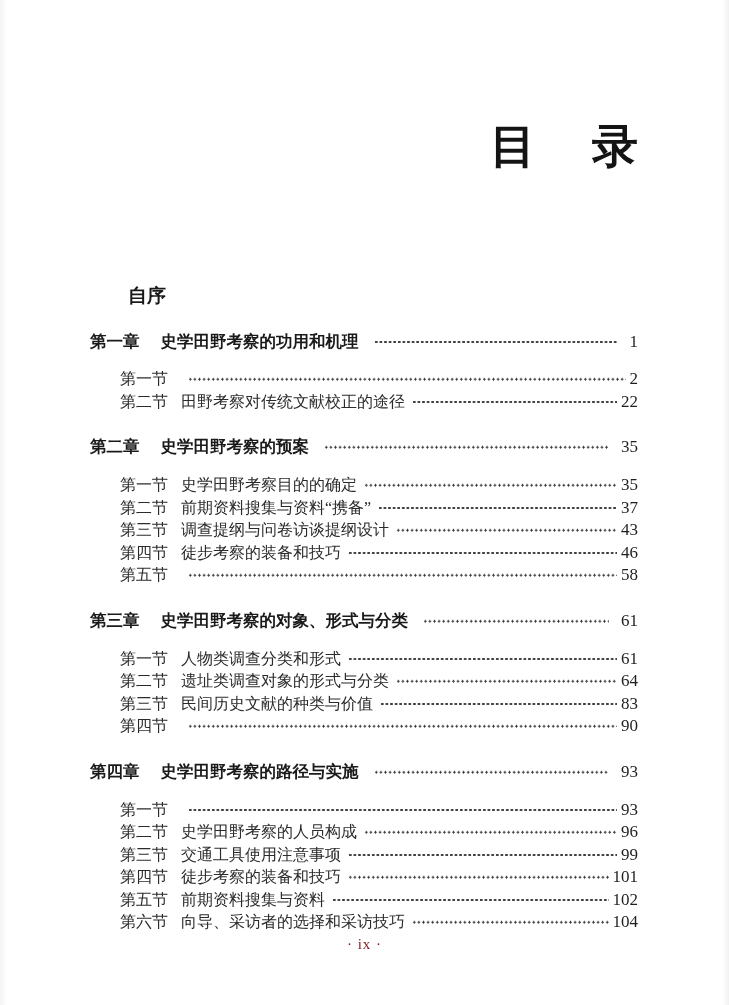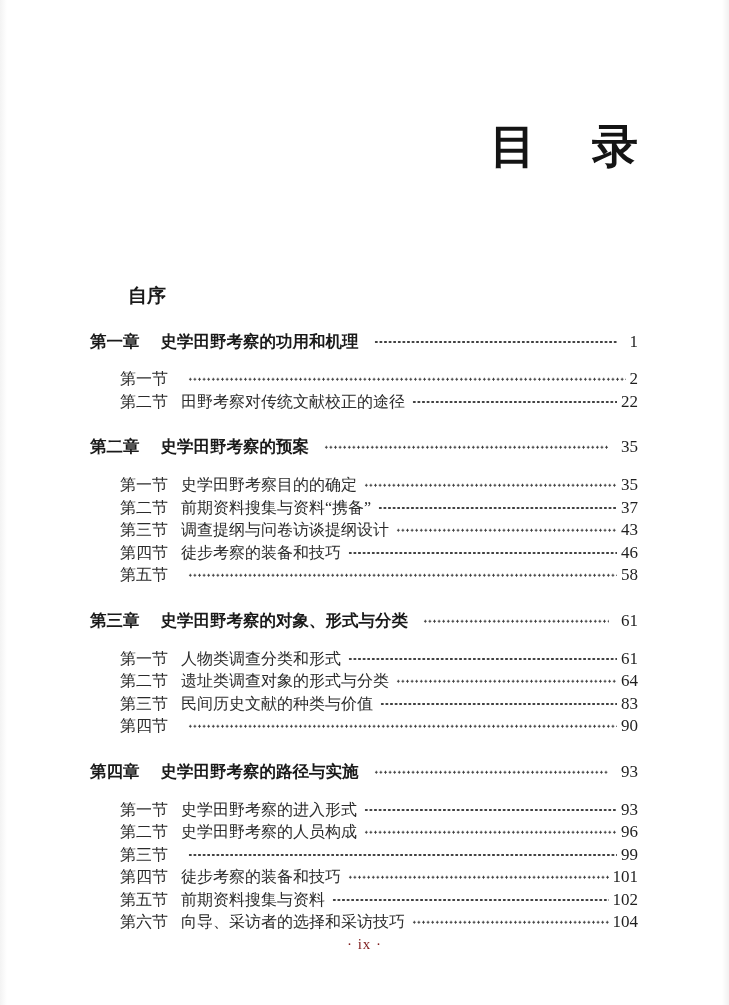--- a/index.html
+++ b/index.html
@@ -177,32 +177,32 @@
   </div>
 
   <div class="row chapter">
     <span class="no">第四章</span>
     <span class="t">史学田野考察的路径与实施</span>
     <span class="leader"></span>
     <span class="pg">93</span>
   </div>
   <div class="row section">
     <span class="no">第一节</span>
-    <span class="t">史学田野考察的进入形式</span>
     <span class="leader"></span>
     <span class="pg">93</span>
   </div>
   <div class="row section">
     <span class="no">第二节</span>
     <span class="t">史学田野考察的人员构成</span>
     <span class="leader"></span>
     <span class="pg">96</span>
   </div>
   <div class="row section">
     <span class="no">第三节</span>
+    <span class="t">交通工具使用注意事项</span>
     <span class="leader"></span>
     <span class="pg">99</span>
   </div>
   <div class="row section">
     <span class="no">第四节</span>
     <span class="t">徒步考察的装备和技巧</span>
     <span class="leader"></span>
     <span class="pg">101</span>
   </div>
   <div class="row section">

